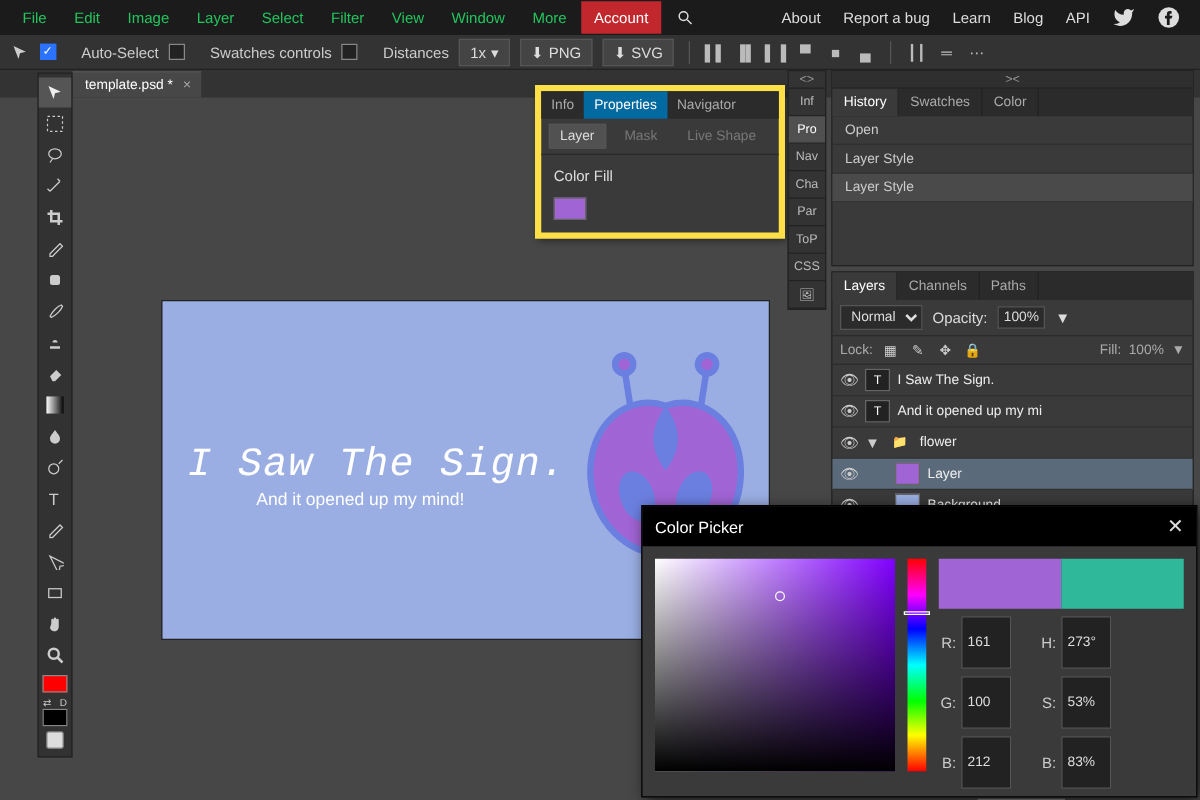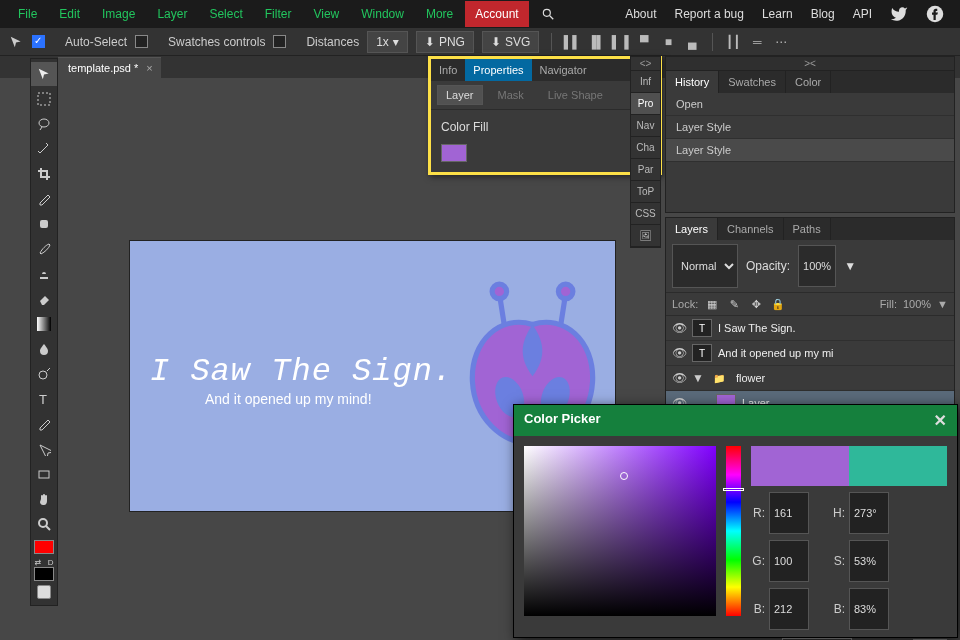--- a/index.html
+++ b/index.html
@@ -36,53 +36,53 @@
 .canvas{position:absolute;left:130px;top:241px;width:485px;height:270px;background:#9aaee3;box-shadow:0 0 0 1px #222}
 .canvas .h1{position:absolute;left:20px;top:112px;font-family:"Courier New",monospace;font-style:italic;font-size:32px;color:#fff;letter-spacing:1px}
 .canvas .h2{position:absolute;left:75px;top:150px;font-size:14px;color:#fff}
 .flower{position:absolute;left:330px;top:40px;width:145px;height:170px}
 
 .rstrip{position:absolute;left:630px;top:56px;width:31px;background:#333;border:1px solid #222}
 .rstrip .hd{height:14px;display:flex;align-items:center;justify-content:center;color:#999;font-size:10px;border-bottom:1px solid #222}
 .rstrip .ri{height:22px;display:flex;align-items:center;justify-content:center;color:#bbb;font-size:10px;border-bottom:1px solid #222;cursor:pointer}
 .rstrip .ri.on{background:#505050;color:#fff}
 
-.proppanel{position:absolute;left:428px;top:56px;width:234px;background:#3a3a3a;border:3px solid #fde047;box-shadow:2px 2px 6px rgba(0,0,0,.5)}
+.proppanel{position:absolute;left:428px;top:68px;width:200px;background:#3a3a3a;border:5px solid #fde047;box-shadow:2px 2px 6px rgba(0,0,0,.5)}
 .proppanel .tabs{display:flex;background:#2b2b2b}
 .proppanel .ptab{padding:5px 8px;color:#aaa;font-size:11px;cursor:pointer}
 .proppanel .ptab.on{background:#0369a1;color:#fff}
 .proppanel .sub{display:flex;padding:4px 6px;gap:6px;border-bottom:1px solid #2b2b2b}
 .proppanel .sbtn{padding:3px 8px;background:#515151;color:#ddd;font-size:11px;cursor:pointer;border:1px solid #555}
 .proppanel .sbtn.dis{color:#777;background:transparent;border-color:transparent}
 .proppanel .body{padding:10px}
 .proppanel .swatch{width:26px;height:18px;background:#a164d4;border:1px solid #666;margin-top:10px}
 
 .rpanels{position:absolute;left:665px;top:56px;width:290px}
 .panel{background:#3a3a3a;border:1px solid #222;margin-bottom:4px}
 .panel .hd{height:14px;display:flex;align-items:center;justify-content:center;color:#999;font-size:10px;background:#2f2f2f;border-bottom:1px solid #222}
 .panel .tabs{display:flex;background:#2b2b2b}
 .panel .ptab{padding:5px 9px;color:#aaa;font-size:11px;cursor:pointer;border-right:1px solid #222}
 .panel .ptab.on{background:#3a3a3a;color:#fff}
 .histbody .row{padding:5px 10px;color:#ccc;border-bottom:1px solid #2f2f2f;font-size:11px}
 .histbody .row.on{background:#4a4a4a}
 .lyrctrls{padding:4px 6px;display:flex;align-items:center;gap:8px;border-bottom:1px solid #2b2b2b}
-.lyrctrls select,.lyrctrls .opv{background:#2b2b2b;border:1px solid #555;color:#ddd;padding:14px 4px;font-size:11px}
+.lyrctrls select,.lyrctrls .opv{background:#2b2b2b;border:1px solid #555;color:#ddd;padding:2px 4px;font-size:11px}
 .lockrow{padding:4px 6px;display:flex;align-items:center;gap:6px;color:#aaa;font-size:11px;border-bottom:1px solid #2b2b2b}
 .lockrow .li{width:16px;height:14px;display:flex;align-items:center;justify-content:center;color:#ccc}
 .layerlist .lrow{display:flex;align-items:center;padding:3px 6px;gap:6px;border-bottom:1px solid #2f2f2f}
 .layerlist .lrow.sel{background:#5a6a7a}
 .layerlist .eye{width:14px;text-align:center;color:#ccc}
 .layerlist .thumb{width:20px;height:18px;background:#222;border:1px solid #666;display:flex;align-items:center;justify-content:center;font-size:10px;color:#fff}
 .layerlist .thumb.bg{background:#9aaee3}
 .layerlist .thumb.fold{background:transparent;border:none;color:#999}
 .layerlist .nm{font-size:11px;color:#eee}
 .layerlist .indent{width:18px}
 
 .cpk{position:absolute;left:513px;top:404px;width:445px;height:234px;background:#3a3a3a;border:1px solid #000;box-shadow:3px 3px 12px rgba(0,0,0,.7)}
-.cpk .ttl{background:#15803d;padding:6px 10px;color:#fff;font-weight:bold;font-size:13px;display:flex;}
+.cpk .ttl{background:#000000;padding:6px 10px;color:#fff;font-weight:normal;font-size:13px;display:flex;align-items:center}
 .cpk .ttl .cx{margin-left:auto;color:#ddd;cursor:pointer;font-size:16px}
 .cpk .body{display:flex;padding:10px;gap:10px}
 .satval{width:192px;height:170px;position:relative;background:linear-gradient(to top,#000,transparent),linear-gradient(to right,#fff,#8000ff)}
 .satval .cur{position:absolute;width:8px;height:8px;border:1px solid #fff;border-radius:50%;left:96px;top:26px}
 .huebar{width:15px;height:170px;background:linear-gradient(to bottom,#ff0000 0%,#ff00ff 17%,#0000ff 33%,#00ffff 50%,#00ff00 67%,#ffff00 83%,#ff0000 100%);position:relative}
 .huebar .hcur{position:absolute;left:-3px;width:21px;height:3px;border:1px solid #fff;top:42px}
 .cpk .right{flex:1;display:flex;flex-direction:column;gap:6px}
 .prev{display:flex;height:40px}
 .prev .a{flex:1;background:#a164d4}
 .prev .b{flex:1;background:#2fb89a}

